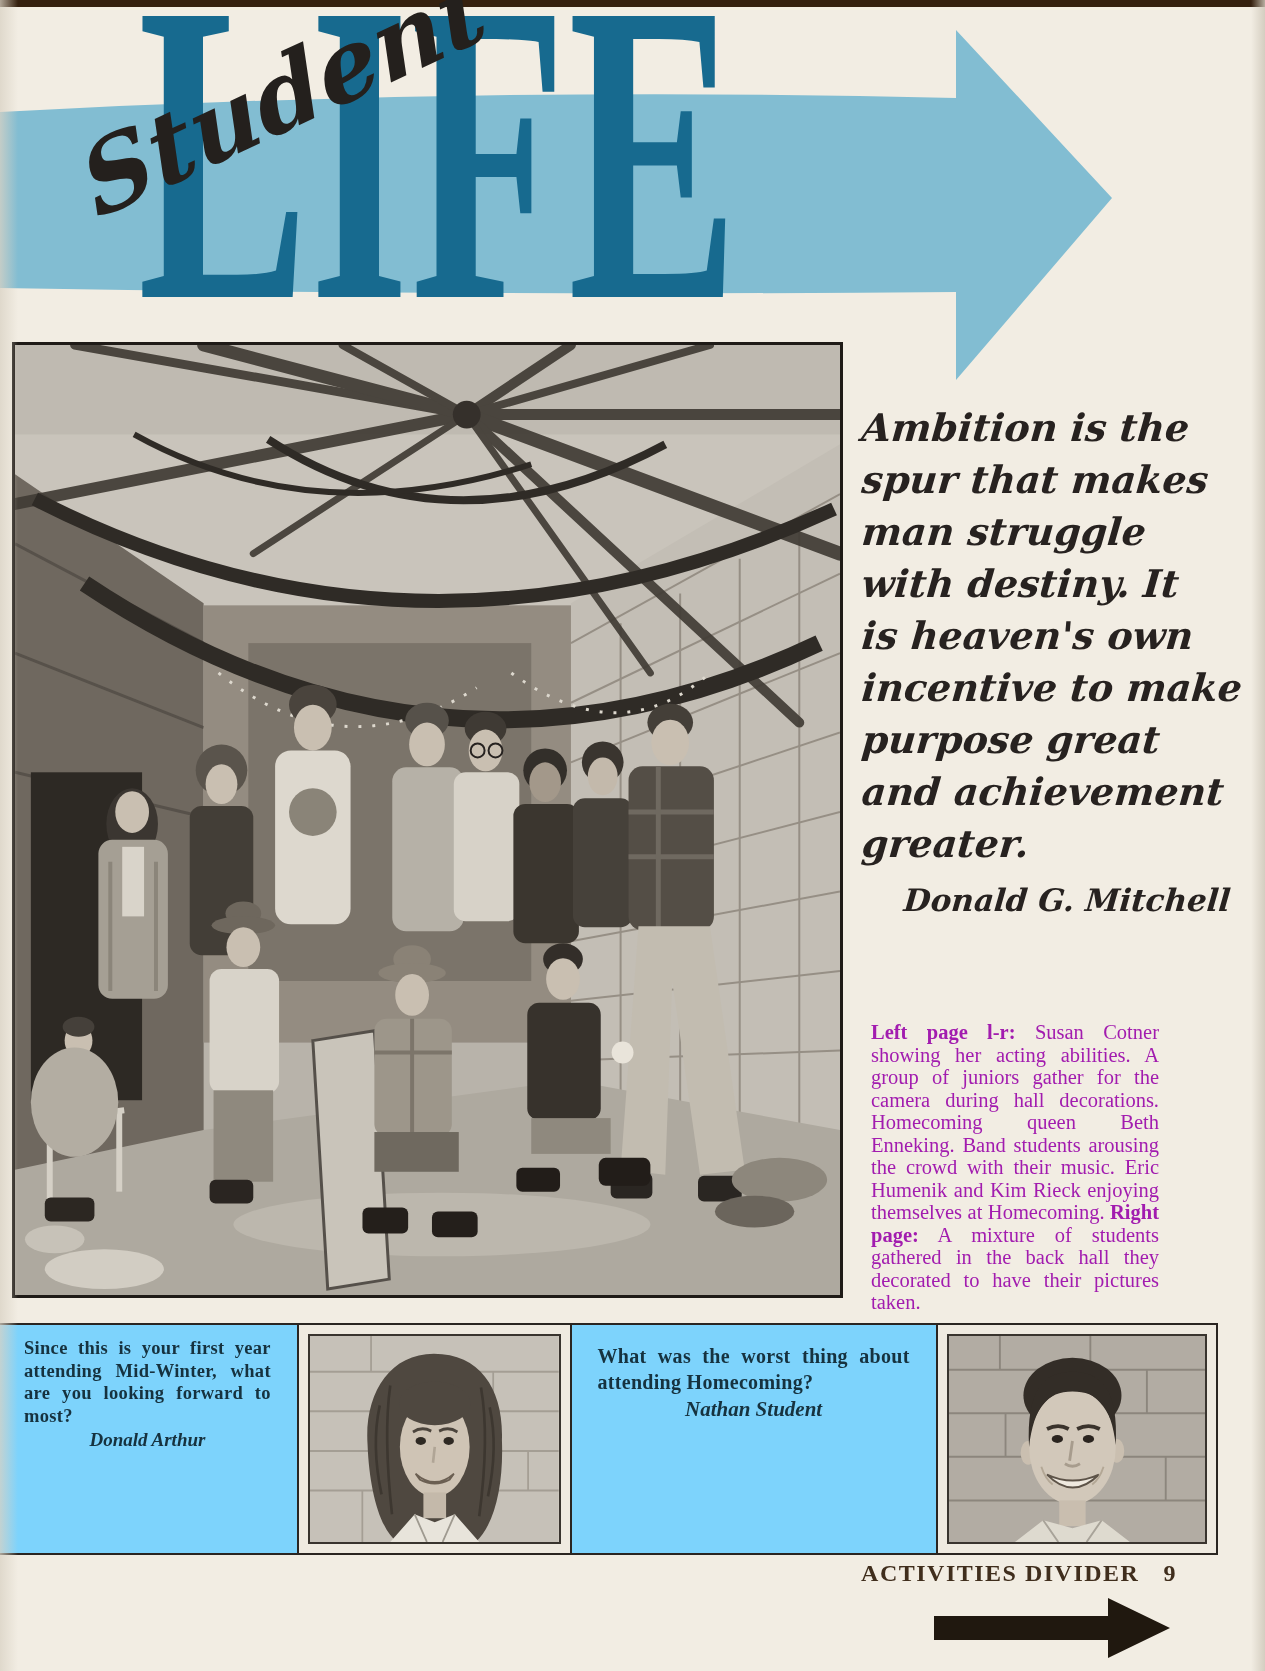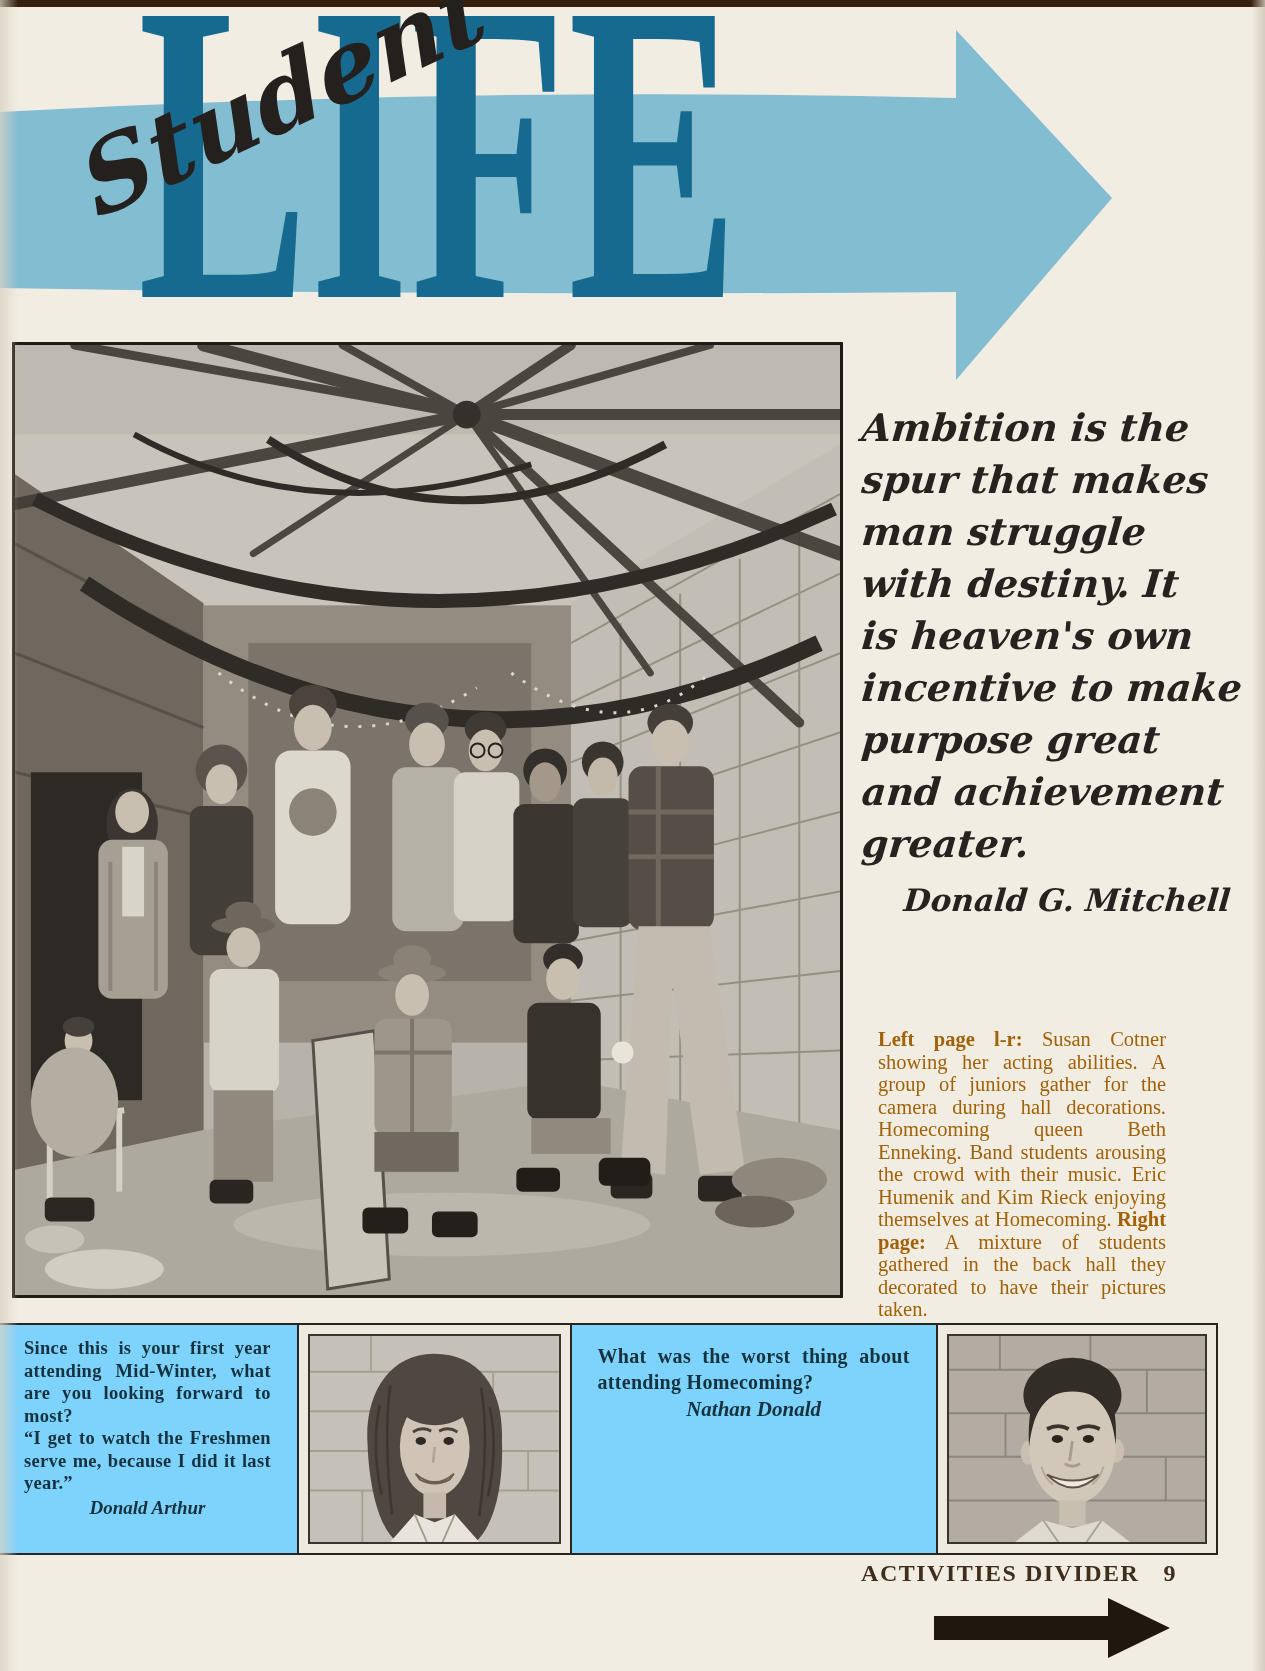--- a/index.html
+++ b/index.html
@@ -43,22 +43,22 @@
     white-space:nowrap;
   }
   .quote-attr{
     margin-top:12px;margin-left:42px;
     font-family:"DejaVu Serif",serif;font-style:italic;font-weight:bold;
     font-size:31px;color:#272220;transform:skewX(-5deg);white-space:nowrap;
   }
 
   
   .caption{
-    position:absolute;left:862px;top:1012px;width:288px;margin:16px;
-    font-size:20.5px;line-height:22.5px;color:#a16207;text-align:justify;
+    position:absolute;left:862px;top:1012px;width:288px;margin:9px;
+    font-size:20.5px;line-height:22.5px;color:#a21caf;text-align:justify;
   }
   .caption .b{font-weight:bold;}
 
   
   .band{
     position:absolute;left:0;top:1323px;width:1218px;height:228px;
     border-top:2px solid #2a2521;border-bottom:2px solid #2a2521;
     box-sizing:content-box;display:flex;
   }
   .cell{box-sizing:border-box;height:228px;}
@@ -257,21 +257,20 @@
   <div class="qline">and achievement</div>
   <div class="qline">greater.</div>
   <div class="quote-attr">Donald G. Mitchell</div>
 </aside>
 
 <p class="caption"><span class="b">Left page l-r:</span><span> Susan Cotner showing her acting abilities. A group of juniors gather for the camera during hall decorations. Homecoming queen Beth Enneking. Band students arousing the crowd with their music. Eric Humenik and Kim Rieck enjoying themselves at Homecoming. </span><span class="b">Right page:</span><span> A mixture of students gathered in the back hall they decorated to have their pictures taken.</span></p>
 
 <section class="band">
   <div class="cell blue c1">
     <p class="qa-q">Since this is your first year attending Mid-Winter, what are you looking forward to most?</p>
-    <p class="qa-a">“I get to watch the Freshmen serve me, because I did it last year.”</p>
     <p class="qa-n">Donald Arthur</p>
   </div>
 
   <div class="cell photo c2">
     <svg viewBox="0 0 285 208" preserveAspectRatio="none">
       <rect width="285" height="208" fill="#c6c1b8"></rect>
       <g stroke="#a49e94" stroke-width="2">
         <line x1="0" y1="36" x2="285" y2="36"></line>
           <line x1="0" y1="76" x2="285" y2="76"></line>
         <line x1="0" y1="116" x2="285" y2="116"></line>
@@ -299,21 +298,21 @@
       <path d="M143,112 L141,128" stroke="#b0a596" stroke-width="3" fill="none"></path>
       <path d="M121,139 Q143,156 165,139 L160,145 Q143,153 126,145 Z" fill="#ece6dc" stroke="#6b5f52" stroke-width="2"></path>
       <rect x="130" y="158" width="26" height="26" fill="#c4b9aa"></rect>
       <polygon points="92,208 120,180 143,188 166,180 194,208" fill="#e8e4db"></polygon>
       <path d="M120,180 L134,208 M166,180 L152,208" stroke="#9f9a90" stroke-width="2" fill="none"></path>
     </svg>
   </div>
 
   <div class="cell blue c3">
     <p class="qa-q">What was the worst thing about attending Homecoming?</p>
-    <p class="qa-n">Nathan Donald</p>
+    <p class="qa-n">Nathan Student</p>
   </div>
 
   <div class="cell photo c4">
     <svg viewBox="0 0 272 208" preserveAspectRatio="none">
       <rect width="272" height="208" fill="#b2aca3"></rect>
       <g stroke="#8c867d" stroke-width="2">
         <line x1="0" y1="34" x2="272" y2="34"></line>
           <line x1="0" y1="78" x2="272" y2="78"></line>
         <line x1="0" y1="122" x2="272" y2="122"></line>
           <line x1="0" y1="166" x2="272" y2="166"></line>

